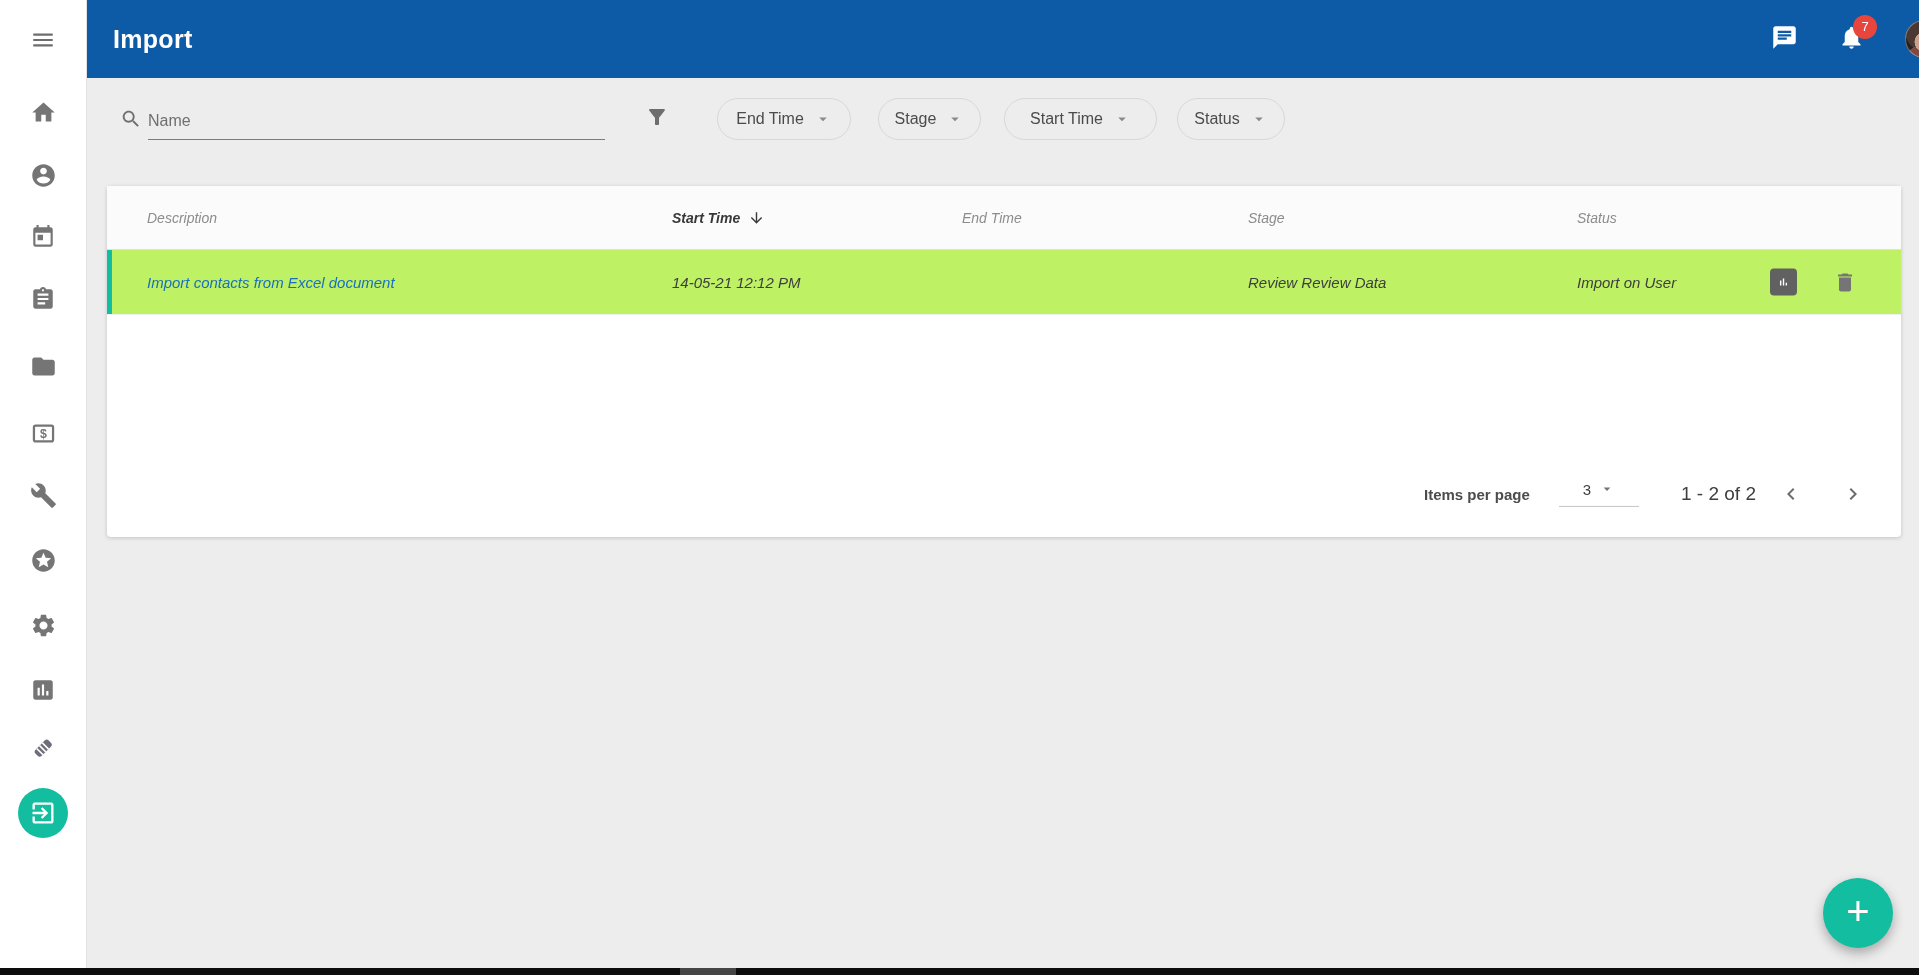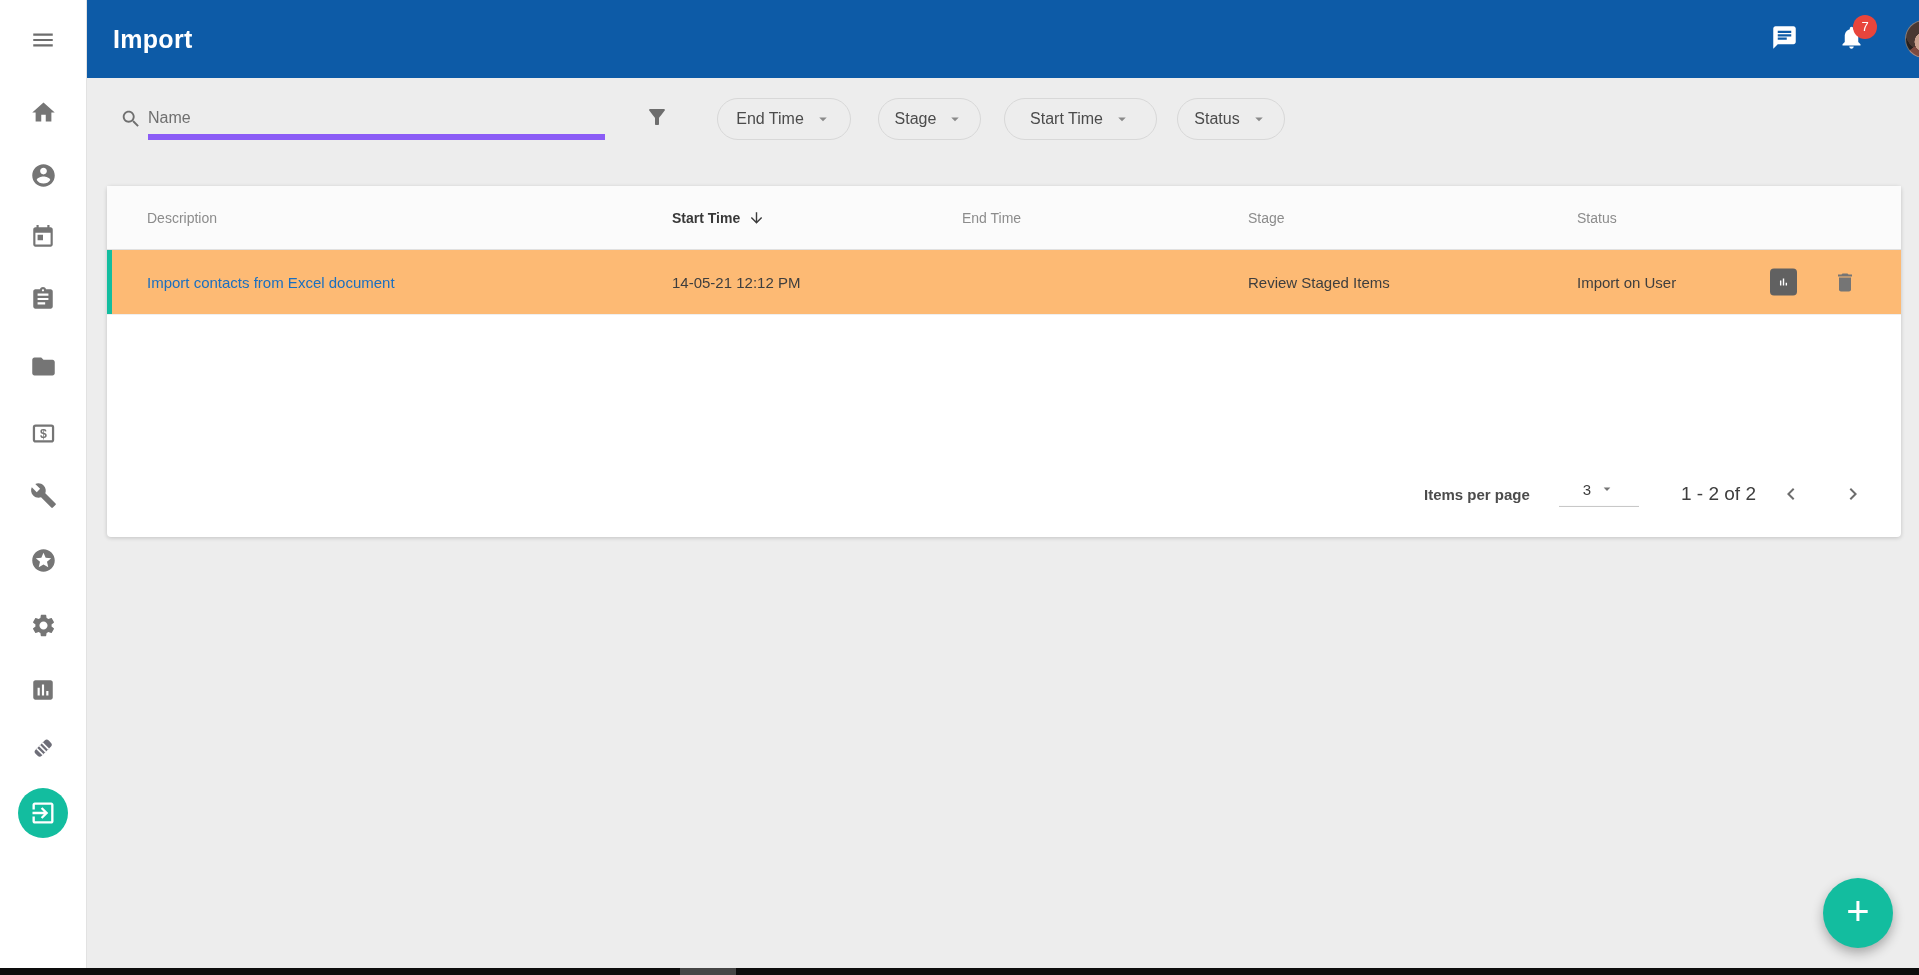--- a/index.html
+++ b/index.html
@@ -26,47 +26,47 @@
   .avatar { width:38px; height:38px; border-radius:50%;
             background:
               radial-gradient(circle at 50% 58%, #caa18e 0 34%, rgba(0,0,0,0) 35%),
               radial-gradient(circle at 50% 120%, #7c4a40 0 42%, rgba(0,0,0,0) 43%),
               radial-gradient(circle at 50% 30%, #4a3832 0 60%, #26201e 61%);
             border:1px solid rgba(255,255,255,.35); cursor:pointer; }
 
   
   .search-icon { position:absolute; left:120px; top:108px; }
   .search-input { position:absolute; left:148px; top:102px; width:457px; height:38px; background:transparent;
-                  border:none; border-bottom:6px solid #8b5cf6; font-size:16px; color:#333;
+                  border:none; border-bottom:1px solid #8b5cf6; font-size:16px; color:#333;
                   font-family:"Liberation Sans", sans-serif; outline:none; }
   .search-input::placeholder { color:#6f6f6f; }
   .funnel-btn { position:absolute; left:645px; top:105px; cursor:pointer; }
   .chip { position:absolute; top:98px; height:42px; border:1px solid #d8d8d8; border-radius:21px;
           display:flex; align-items:center; justify-content:center; gap:10px; cursor:pointer;
           color:#4b4b4b; font-size:16px; background:transparent; }
 
   
   .card { position:absolute; left:107px; top:186px; width:1794px; height:351px; background:#ffffff;
           border-radius:4px; box-shadow:0 1px 4px rgba(0,0,0,.18); }
   .card-toolbar { position:relative; height:70px; border-bottom:1px solid #ececec; }
   .items-count { position:absolute; left:24px; top:26px; font-size:15px; color:#5a5a5a; }
   .toolbar-icons { position:absolute; right:27px; top:23px; display:flex; gap:46px; align-items:center; }
   .toolbar-icons > span { cursor:pointer; display:flex; }
 
   .thead { position:relative; height:64px; background:#fbfbfb; border-bottom:1px solid #e0e0e0; }
-  .cell { position:absolute; top:50%; transform:translateY(-50%); white-space:nowrap; }
+  .cell { position:absolute; top:50%; transform:translateY(-50%); white-space:nowrap;font-style:italic; }
   .col-desc   { left:40px; }
   .col-start  { left:565px; }
   .col-end    { left:855px; }
   .col-stage  { left:1141px; }
   .col-status { left:1470px; }
   .th { font-size:14px; color:#8c8c8c; cursor:pointer; }
   .th.sorted { color:#383838; font-weight:bold; display:flex; align-items:center; gap:8px; }
 
-  .trow { position:relative; height:65px; border-bottom:1px solid #efefef; cursor:pointer; background:#fdba74; }
+  .trow { position:relative; height:65px; border-bottom:1px solid #efefef; cursor:pointer; background:#bef264; }
   .trow:last-of-type { border-bottom:none; }
   .sel-strip { position:absolute; left:0; top:0; width:5px; height:100%; background:var(--teal); }
   .td { font-size:15px; color:#3e3e3e; }
   .td-link { color:var(--link); cursor:pointer; }
   .row-actions { position:absolute; top:50%; transform:translateY(-50%); left:1663px; display:flex; gap:36px; align-items:center; }
   .chart-btn { width:27px; height:27px; border-radius:4px; background:#616161; display:flex;
                align-items:center; justify-content:center; cursor:pointer; }
   .trash-btn { cursor:pointer; display:flex; }
 
   .pager { position:absolute; left:0; right:0; top:264px; height:87px; }
@@ -278,21 +278,21 @@
       <span class="cell col-end th">End Time</span>
       <span class="cell col-stage th">Stage</span>
       <span class="cell col-status th">Status</span>
     </div>
 
     <div class="trow">
       <span class="sel-strip"></span>
       <span class="cell col-desc td td-link">Import contacts from Excel document</span>
       <span class="cell col-start td">14-05-21 12:12 PM</span>
       <span class="cell col-end td"></span>
-      <span class="cell col-stage td">Review Staged Items</span>
+      <span class="cell col-stage td">Review Review Data</span>
       <span class="cell col-status td">Import on User</span>
       <span class="row-actions">
         <span class="chart-btn">
           <span style="display:flex;">
             <svg width="17" height="17" viewBox="0 0 24 24" fill="#ffffff">
                 <path d="M9 17H7v-7h2v7zm4 0h-2V7h2v10zm4 0h-2v-4h2v4z"></path>
               </svg>
           </span>
         </span>
         <span class="trash-btn">

